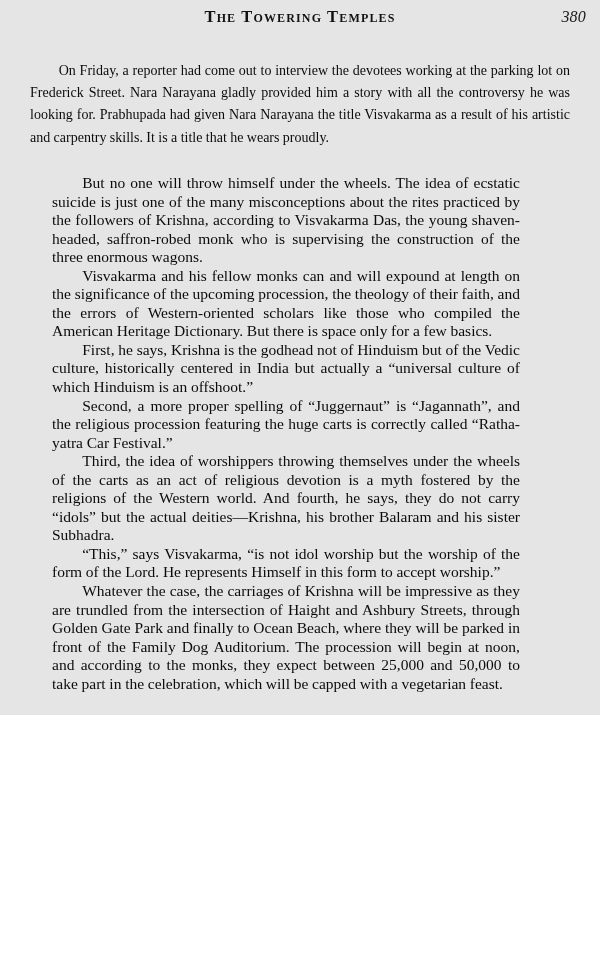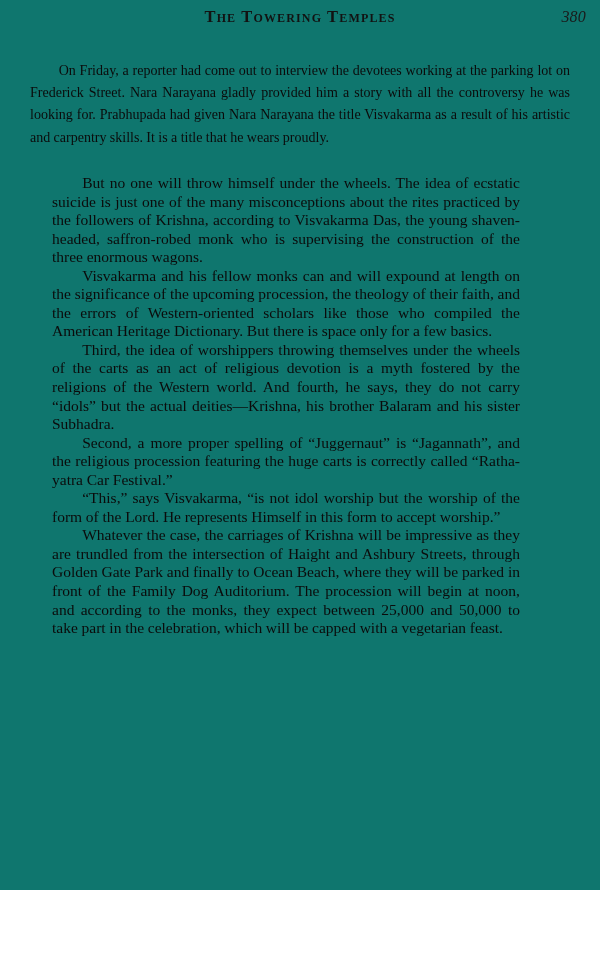--- a/index.html
+++ b/index.html
@@ -12,22 +12,22 @@
     height: 979px;
     overflow: hidden;
     font-family: "Liberation Serif", "DejaVu Serif", serif;
     color: #0b0b0b;
     position: relative;
   }
 
   .page {
     position: relative;
     width: 600px;
-    height: 890px;
-    background: #0f766e;
+    height: 715px;
+    background: #e5e5e5;
     box-sizing: border-box;
   }
 
   
   .running-head {
     position: absolute;
     top: 7px;
     left: 14px;
     right: 14px;
     height: 22px;
@@ -106,19 +106,20 @@
     <div class="rh-folio">380</div>
   </div>
 
   <div class="body-col">
     <p class="para last-line-natural">On Friday, a reporter had come out to interview the devotees working at the parking lot on Frederick Street. Nara Narayana gladly provided him a story with all the controversy he was looking for. Prabhupada had given Nara Narayana the title Visvakarma as a result of his artistic and carpentry skills. It is a title that he wears proudly.</p>
   </div>
 
   <div class="extract">
     <p class="flush-end">But no one will throw himself under the wheels. The idea of ecstatic suicide is just one of the many misconceptions about the rites practiced by the followers of Krishna, according to Visvakarma Das, the young shaven-headed, saffron-robed monk who is supervising the construction of the three enormous wagons.</p>
     <p class="flush-end">Visvakarma and his fellow monks can and will expound at length on the significance of the upcoming procession, the theology of their faith, and the errors of Western-oriented scholars like those who compiled the American Heritage Dictionary. But there is space only for a few basics.</p>
+    <p class="flush-end">First, he says, Krishna is the godhead not of Hinduism but of the Vedic culture, historically centered in India but actually a “universal culture of which Hinduism is an offshoot.”</p>
+    <p class="flush-end">Second, a more proper spelling of “Juggernaut” is “Jagannath”, and the religious procession featuring the huge carts is correctly called “Ratha-yatra Car Festival.”</p>
     <p class="flush-end">Third, the idea of worshippers throwing themselves under the wheels of the carts as an act of religious devotion is a myth fostered by the religions of the Western world. And fourth, he says, they do not carry “idols” but the actual deities—Krishna, his brother Balaram and his sister Subhadra.</p>
-    <p class="flush-end">Second, a more proper spelling of “Juggernaut” is “Jagannath”, and the religious procession featuring the huge carts is correctly called “Ratha-yatra Car Festival.”</p>
     <p class="flush-end">“This,” says Visvakarma, “is not idol worship but the worship of the form of the Lord. He represents Himself in this form to accept worship.”</p>
     <p class="flush-end">Whatever the case, the carriages of Krishna will be impressive as they are trundled from the intersection of Haight and Ashbury Streets, through Golden Gate Park and finally to Ocean Beach, where they will be parked in front of the Family Dog Auditorium. The procession will begin at noon, and according to the monks, they expect between 25,000 and 50,000 to take part in the celebration, which will be capped with a vegetarian feast.</p>
   </div>
 
 </div>
 
 </body></html>

